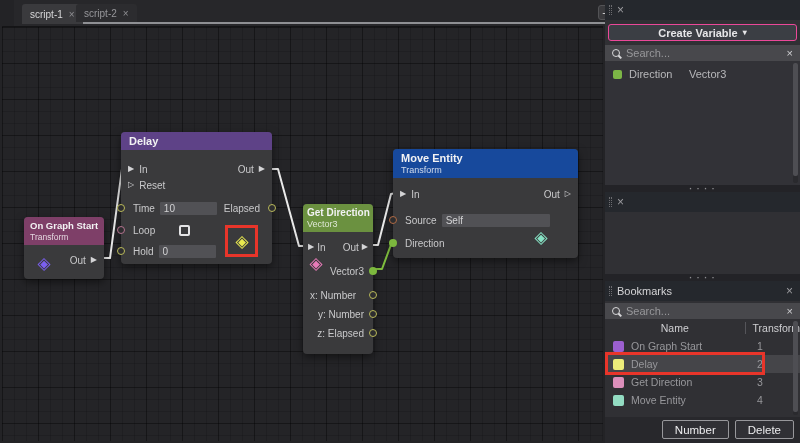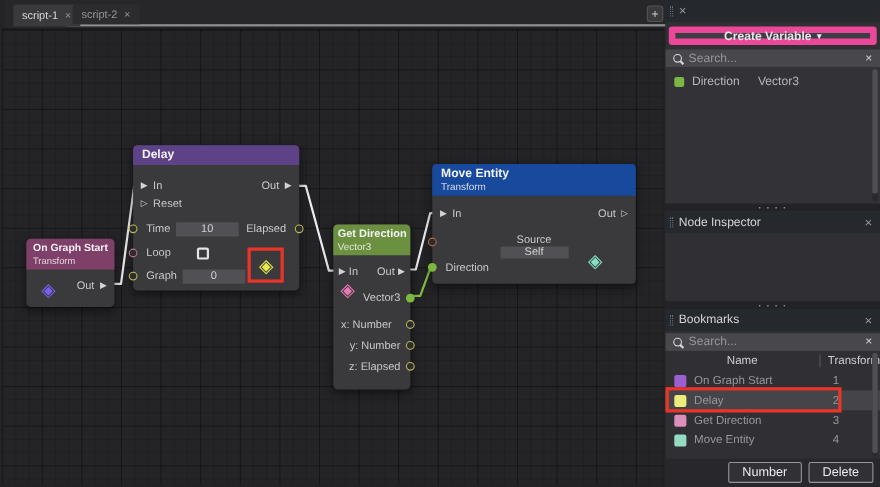--- a/index.html
+++ b/index.html
@@ -1,21 +1,21 @@
 <!DOCTYPE html>
 <html><head>
 <meta charset="utf-8">
 <style>
   * { box-sizing: border-box; margin: 0; padding: 0; }
   html,body { width:800px; height:443px; overflow:hidden; background:#1d1d20;
               font-family:"Liberation Sans", sans-serif; }
   #stage { position:relative; width:800px; height:443px; background:#232326; }
 
   
-  .tabbar { position:absolute; left:4px; top:0; width:605px; height:26px; background:#27272a; }
+  .tabbar { position:absolute; left:14px; top:0; width:605px; height:26px; background:#27272a; }
   .tab-underline { position:absolute; left:57px; top:22px; right:2px; height:2px; background:#8f9094; }
   .tab { position:absolute; display:flex; align-items:center; gap:6px; padding:0 8px;
          font-size:10px; border-radius:3px 3px 0 0; cursor:pointer; }
   .tab.active { left:8px; top:4px; height:20px; background:#3a3a3d; color:#d8d8da; }
   .tab.inactive { left:62px; top:4px; height:18px; background:#2c2c2f; color:#96969a; }
   .tab .x { font-size:10px; color:#8f8f93; }
   .addtab { position:absolute; left:584px; top:5px; width:15px; height:15px; background:#3a3a3d;
             border:1px solid #535356; border-radius:3px; color:#c9c9cb; font-size:11px;
             display:flex; align-items:center; justify-content:center; cursor:pointer; }
 
@@ -40,39 +40,39 @@
   .nrow { position:absolute; left:0; right:0; height:14px; display:flex; align-items:center;
           padding:0 7px; }
   .nrow .sp { flex:1; }
   .arr { font-size:8px; line-height:1; color:#d4d4d6; }
   .lbl { margin:0 5px; white-space:nowrap; }
   .circ { position:absolute; top:50%; width:8px; height:8px; margin-top:-4px; border-radius:50%; }
   .circ.hollow { border:1.5px solid #b9b95a; background:#2d2d2f; }
   .circ.fill { background:#7cb83e; }
   .circ.l { left:-4px; }  .circ.r { right:-4px; }
   .nfield { background:#515155; border:none; color:#d2d2d4; font-size:10px; height:13px;
-            padding:0 4px; font-family:inherit; border-radius:1px;text-align:center; }
+            padding:0 4px; font-family:inherit; border-radius:1px; }
   .chk { width:11px; height:11px; border:2px solid #e4e4e6; border-radius:2px; margin-left:9px; }
   .bmd { position:absolute; font-size:17px; line-height:1; width:18px; text-align:center; cursor:pointer; }
   .redbox { position:absolute; border:3px solid #e8352a; }
 
   
   .rcol { position:absolute; left:605px; top:0; width:195px; height:443px; background:#232327;
           display:flex; flex-direction:column; font-size:11px; }
   .panel { display:flex; flex-direction:column; background:#303034; min-height:0; }
   .phead { height:20px; flex:none; background:#25282d; display:flex; align-items:center;
            padding:0 7px 0 4px; color:#d4d4d6; }
   .pgrip { width:3px; height:10px; border-left:1px dotted #6c6c70; border-right:1px dotted #6c6c70;
            margin-right:5px; }
   .ptitle { flex:1; font-size:11px; }
   .pclose { color:#9b9b9f; font-size:12px; cursor:pointer; line-height:1; }
   .sep { height:7px; flex:none; background:#232327; color:#8e8e92; font-size:9px; font-weight:bold;
          letter-spacing:1px; display:flex; align-items:center; justify-content:center; line-height:0; }
   .createvar { margin:4px 3px 0 3px; height:17px; flex:none; background:#3b3e44;
-               border:6px solid #ec4899; border-radius:3px; color:#e6e6e8; font-size:11px;
+               border:1px solid #ec4899; border-radius:3px; color:#e6e6e8; font-size:11px;
                font-weight:bold; display:flex; align-items:center; justify-content:center; gap:5px;
                cursor:pointer; }
   .createvar .dd { font-size:8px; }
   .search { height:16px; flex:none; background:#48484c; display:flex; align-items:center;
             padding:0 7px; gap:6px; margin-top:4px; }
   .mag { width:8px; height:8px; border:1.5px solid #d8d8da; border-radius:50%; position:relative; flex:none; }
   .mag::after { content:""; position:absolute; width:4px; height:1.5px; background:#d8d8da;
                 transform:rotate(45deg); right:-3px; bottom:-1px; }
   .searchin { flex:1; min-width:0; background:transparent; border:none; outline:none;
               color:#c8c8ca; font-size:11px; font-family:inherit; }
@@ -168,21 +168,21 @@
         <span class="lbl">Elapsed</span>
         <span class="circ hollow r" style="border-color: rgb(185, 185, 90);"></span>
       </div>
       <div class="nrow" style="top:91px;gap:10px;">
         <span class="circ hollow l" style="border-color: rgb(181, 115, 143);"></span>
         <span class="lbl">Loop</span>
         <span class="chk"></span>
       </div>
       <div class="nrow" style="top:112px;">
         <span class="circ hollow l" style="border-color: rgb(185, 185, 90);"></span>
-        <span class="lbl">Graph</span>
+        <span class="lbl">Hold</span>
         <input class="nfield" style="width: 57px;" value="0">
       </div>
       <span class="bmd" style="left: 112px; top: 101px; color: rgb(233, 233, 79);">◈</span>
     </div>
 
     <div class="node" style="left:301px; top:177px; width:70px; height:150px;">
       <div class="nhead" style="padding: 3px 4px; background: rgb(107, 145, 64);">
         <div class="ntitle" style="font-size:10px;">Get Direction</div>
         <div class="nsub">Vector3</div>
       </div>
@@ -217,24 +217,24 @@
         <div class="ntitle">Move Entity</div>
         <div class="nsub">Transform</div>
       </div>
       <div class="nrow" style="top:38px;">
         <span class="arr">▶</span>
         <span class="lbl">In</span>
         <span class="sp"></span>
         <span class="lbl">Out</span>
         <span class="arr">▷</span>
       </div>
-      <div class="nrow" style="top:64px;flex-direction:column;">
+      <div class="nrow" style="top:64px;">
         <span class="circ hollow l" style="border-color: rgb(176, 106, 69);"></span>
         <span class="lbl">Source</span>
-        <input class="nfield" style="width: 62px;" value="Self">
+        <input class="nfield" style="width: 108px;" value="Self">
       </div>
       <div class="nrow" style="top:87px;">
         <span class="circ fill l" style="background: rgb(124, 184, 62);"></span>
         <span class="lbl">Direction</span>
       </div>
       <span class="bmd" style="left: 139px; top: 80px; color: rgb(134, 226, 196);">◈</span>
     </div>
 
     <div class="redbox" style="left: 223px; top: 198px; width: 33px; height: 32px; border-color: rgb(232, 53, 42);"></div>
   </div>
@@ -267,21 +267,20 @@
       </div>
     </div>
 
     <div class="sep">
       <span>· · · ·</span>
     </div>
 
     <div class="panel" style="height:82px;">
       <div class="phead">
         <span class="pgrip"></span>
-        <span class="ptitle">Node Inspector</span>
         <span class="pclose">×</span>
       </div>
       <div style="flex:1; background:#303034;"></div>
     </div>
 
     <div class="sep">
       <span>· · · ·</span>
     </div>
 
     <div class="panel" style="flex:1; position:relative;">

